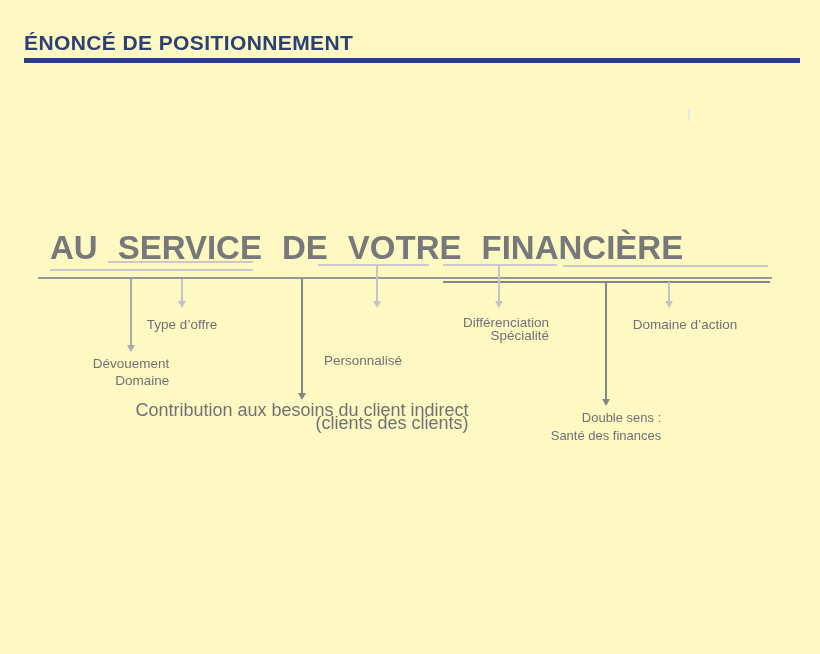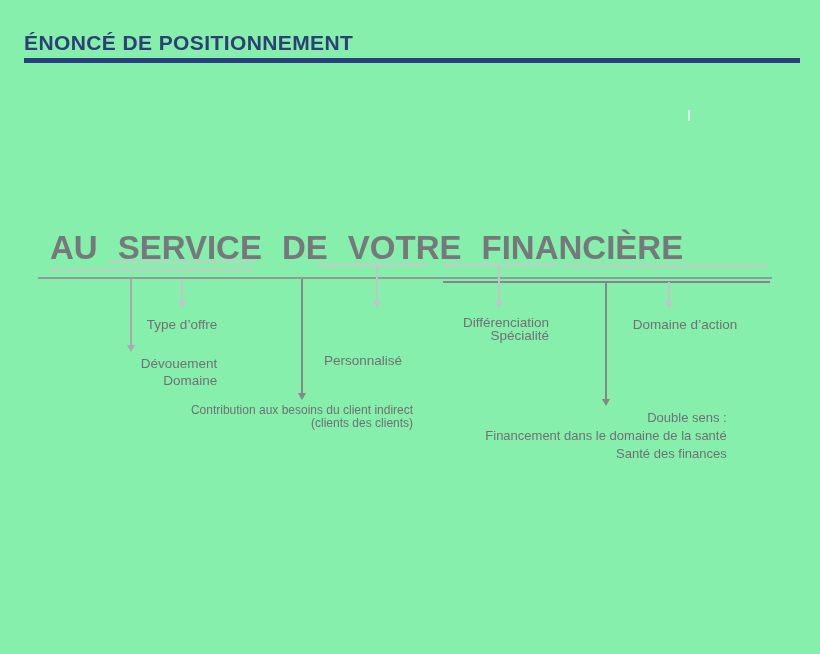--- a/index.html
+++ b/index.html
@@ -1,17 +1,17 @@
 <!DOCTYPE html>
 <html><head>
 <meta charset="utf-8">
 <style>
   html,body{margin:0;padding:0;background:#ffffff;}
   #slide{
-    position:relative;width:820px;height:654px;background:#86efac;
+    position:relative;width:820px;height:654px;background:#fef9c3;
     font-family:"Liberation Sans", sans-serif;overflow:hidden;
   }
   
   .slide-title{
     position:absolute;left:24px;top:31px;
     font-size:21px;font-weight:600;letter-spacing:.4px;
     color:#2d4076;white-space:nowrap;
   }
   .title-rule{
     position:absolute;left:24px;top:58px;width:776px;height:5px;
@@ -54,23 +54,23 @@
   .ar-personnalise {left:376px;top:266px;height:35px;}
   .ar-differenciation{left:498px;top:266px;height:35px;}
   .ar-double-sens  {left:605px;top:282px;height:117px;}
   .ar-domaine      {left:668px;top:282px;height:19px;}
   
   .label{
     position:absolute;transform:translateX(-50%);
     text-align:right;color:#707175;font-size:13.5px;line-height:17px;
     white-space:nowrap;
   }
-  .lb-devouement     {left:131px;top:355px;margin-left:48px;}
+  .lb-devouement     {left:131px;top:355px;}
   .lb-type-offre     {left:182px;top:316px;}
-  .lb-contribution   {left:302px;top:404px;line-height:13px;font-size:12px;}
+  .lb-contribution   {left:302px;top:404px;line-height:13px;font-size:18px;}
   .lb-personnalise   {left:363px;top:316px;margin-top:36px;}
   .lb-differenciation{left:506px;top:316px;line-height:13px;}
   .lb-domaine        {left:668px;top:316px;padding-left:34px;}
   .lb-double-sens    {left:606px;top:409px;line-height:18px;font-size:13px;}
 </style>
 </head>
 <body>
 
 <div id="slide">
 
@@ -138,17 +138,16 @@
     <div>Différenciation</div>
     <div>Spécialité</div>
   </div>
 
   <div class="label lb-domaine">
     <div>Domaine d’action</div>
   </div>
 
   <div class="label lb-double-sens">
     <div>Double sens :</div>
-    <div>Financement dans le domaine de la santé</div>
     <div>Santé des finances</div>
   </div>
 
 </div>
 
 </body></html>

